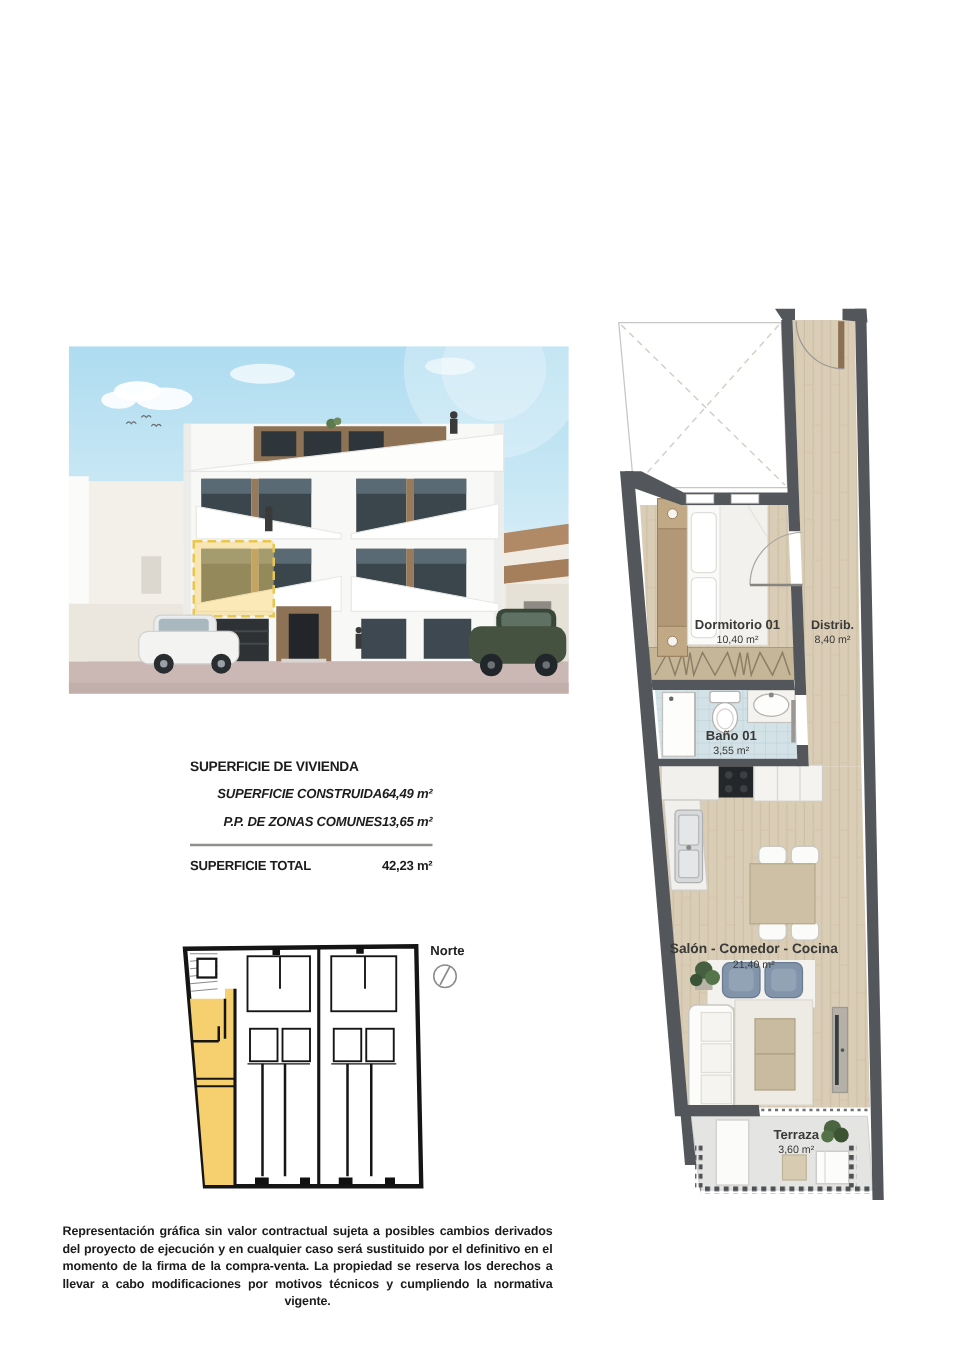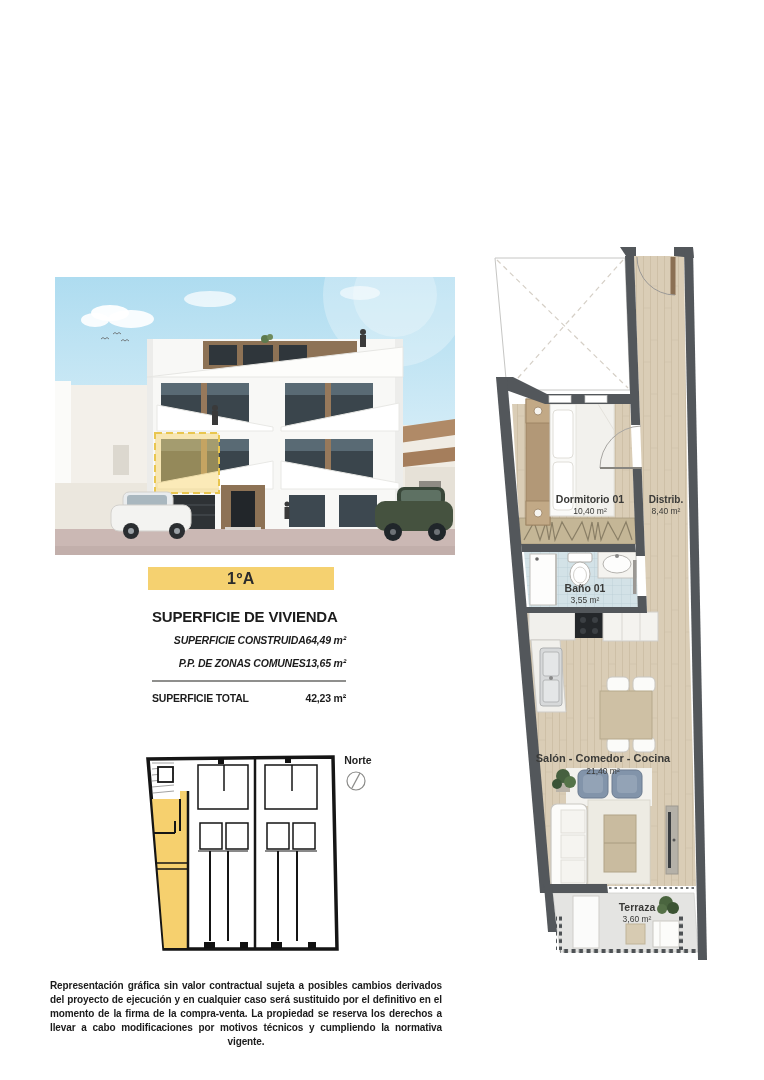--- a/index.html
+++ b/index.html
@@ -5,21 +5,21 @@
   html,body{margin:0;padding:0;background:#ffffff;}
   #page{position:relative;width:764px;height:1080px;background:#ffffff;overflow:hidden;
         font-family:"Liberation Sans",sans-serif;color:#1c1c1c;}
   .abs{position:absolute;}
   
   #unit-band{left:148px;top:567px;width:186px;height:23px;background:#f5d170;
              display:flex;align-items:center;justify-content:center;
              font-size:16px;font-weight:700;color:#2b2b2b;letter-spacing:.5px;}
   
   #surface-table{left:152px;top:608px;width:194px;font-size:10.5px;}
-  #surface-table .hdr{font-weight:700;font-size:15px;margin-bottom:9px;letter-spacing:-.2px;}
+  #surface-table .hdr{font-weight:700;font-size:11px;margin-bottom:9px;letter-spacing:-.2px;}
   #surface-table .row{display:flex;justify-content:flex-end;margin-bottom:11px;font-weight:600;letter-spacing:-.2px;font-style:italic;}
   #surface-table .rule{border-top:2px solid #8f8f8d;margin:2px 0 10px 0;}
   #surface-table .total{display:flex;justify-content:space-between;font-weight:700;letter-spacing:-.2px;}
   
   #disclaimer{left:50px;top:979px;width:392px;font-size:10px;font-weight:700;
               line-height:1.4;text-align:justify;text-align-last:center;color:#1b1b1b;letter-spacing:-.1px;}
   svg text{font-family:"Liberation Sans",sans-serif;}
 </style>
 </head>
 <body>
@@ -144,23 +144,20 @@
       <rect x="342" y="210" width="48" height="20" rx="7" fill="#394739"></rect>
       <rect x="346" y="213" width="40" height="13" rx="4" fill="#5e7163"></rect>
       <rect x="320" y="224" width="78" height="30" rx="10" fill="#45523f"></rect>
       <circle cx="338" cy="255" r="9" fill="#20262a"></circle>
         <circle cx="382" cy="255" r="9" fill="#20262a"></circle>
       <circle cx="338" cy="255" r="3" fill="#6d7276"></circle>
         <circle cx="382" cy="255" r="3" fill="#6d7276"></circle>
     </g>
   </svg>
 
-  <div class="abs" id="unit-band">
-    <span>1ºA</span>
-  </div>
 
   <div class="abs" id="surface-table">
     <div class="hdr">SUPERFICIE DE VIVIENDA</div>
     <div class="row">
       <span>SUPERFICIE CONSTRUIDA</span>
       <span>64,49 m²</span>
     </div>
     <div class="row">
       <span>P.P. DE ZONAS COMUNES</span>
       <span>13,65 m²</span>

